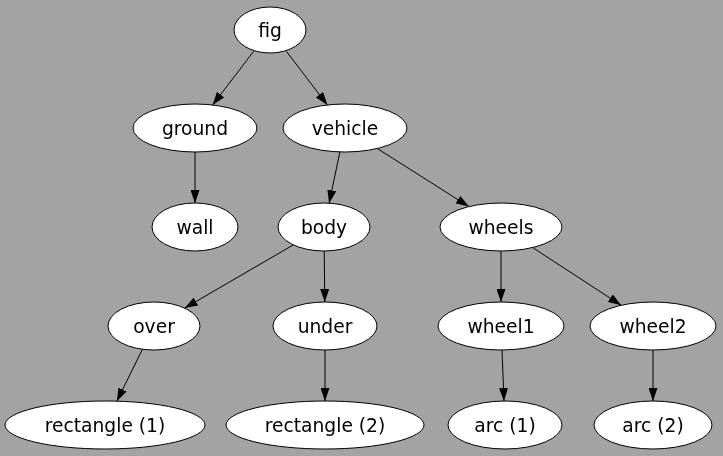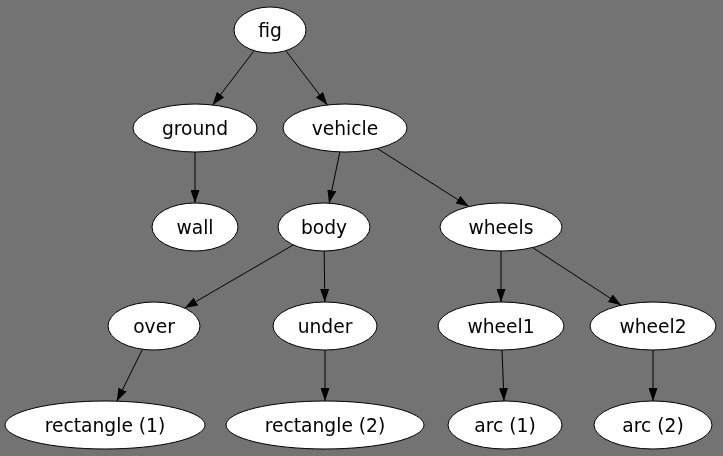--- a/index.html
+++ b/index.html
@@ -6,21 +6,21 @@
     margin: 0;
     padding: 0;
     background: #ffffff;
     width: 723px;
     height: 456px;
     overflow: hidden;
   }
   .graph-wrap {
     width: 723px;
     height: 456px;
-    background: #737373;
+    background: #a3a3a3;
   }
   svg {
     display: block;
     font-family: "DejaVu Sans", "Liberation Sans", sans-serif;
   }
   .node-shape {
     fill: #ffffff;
     stroke: #000000;
     stroke-width: 1;
   }

